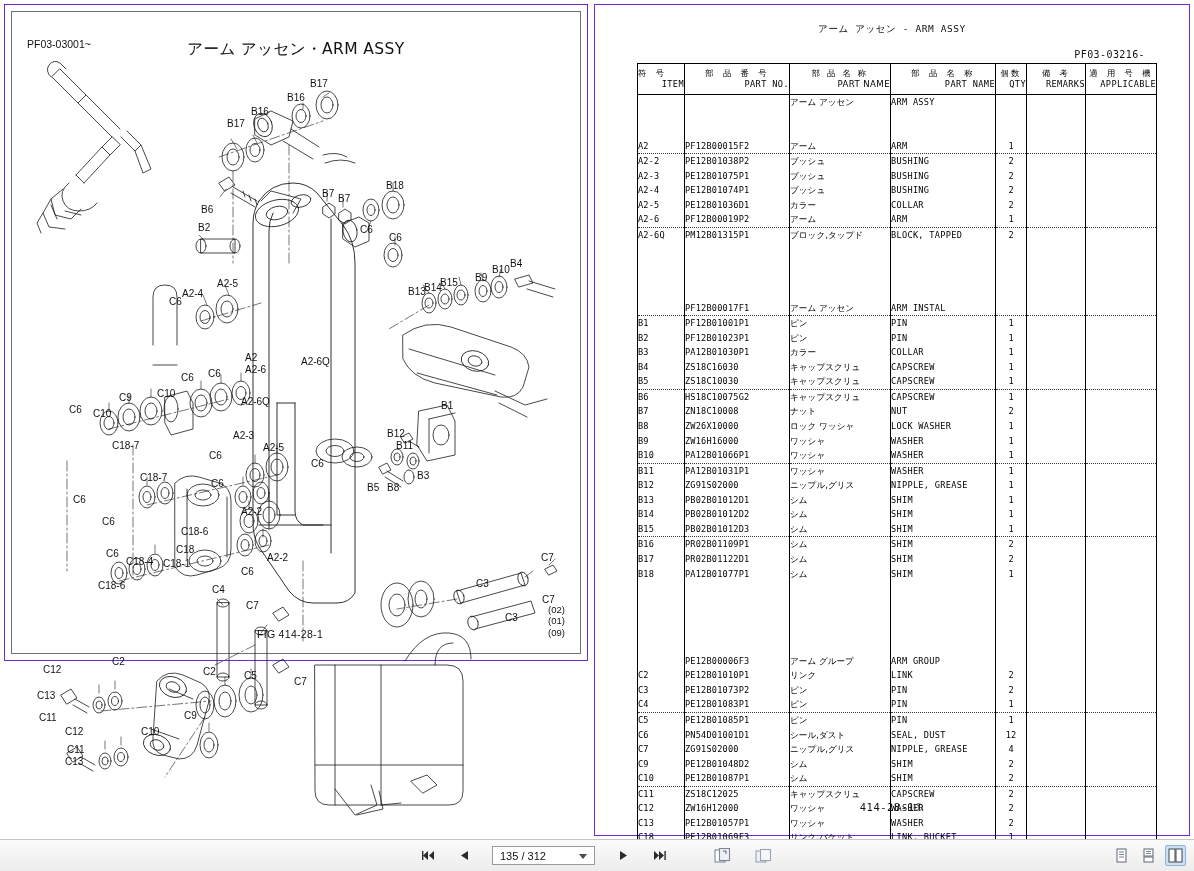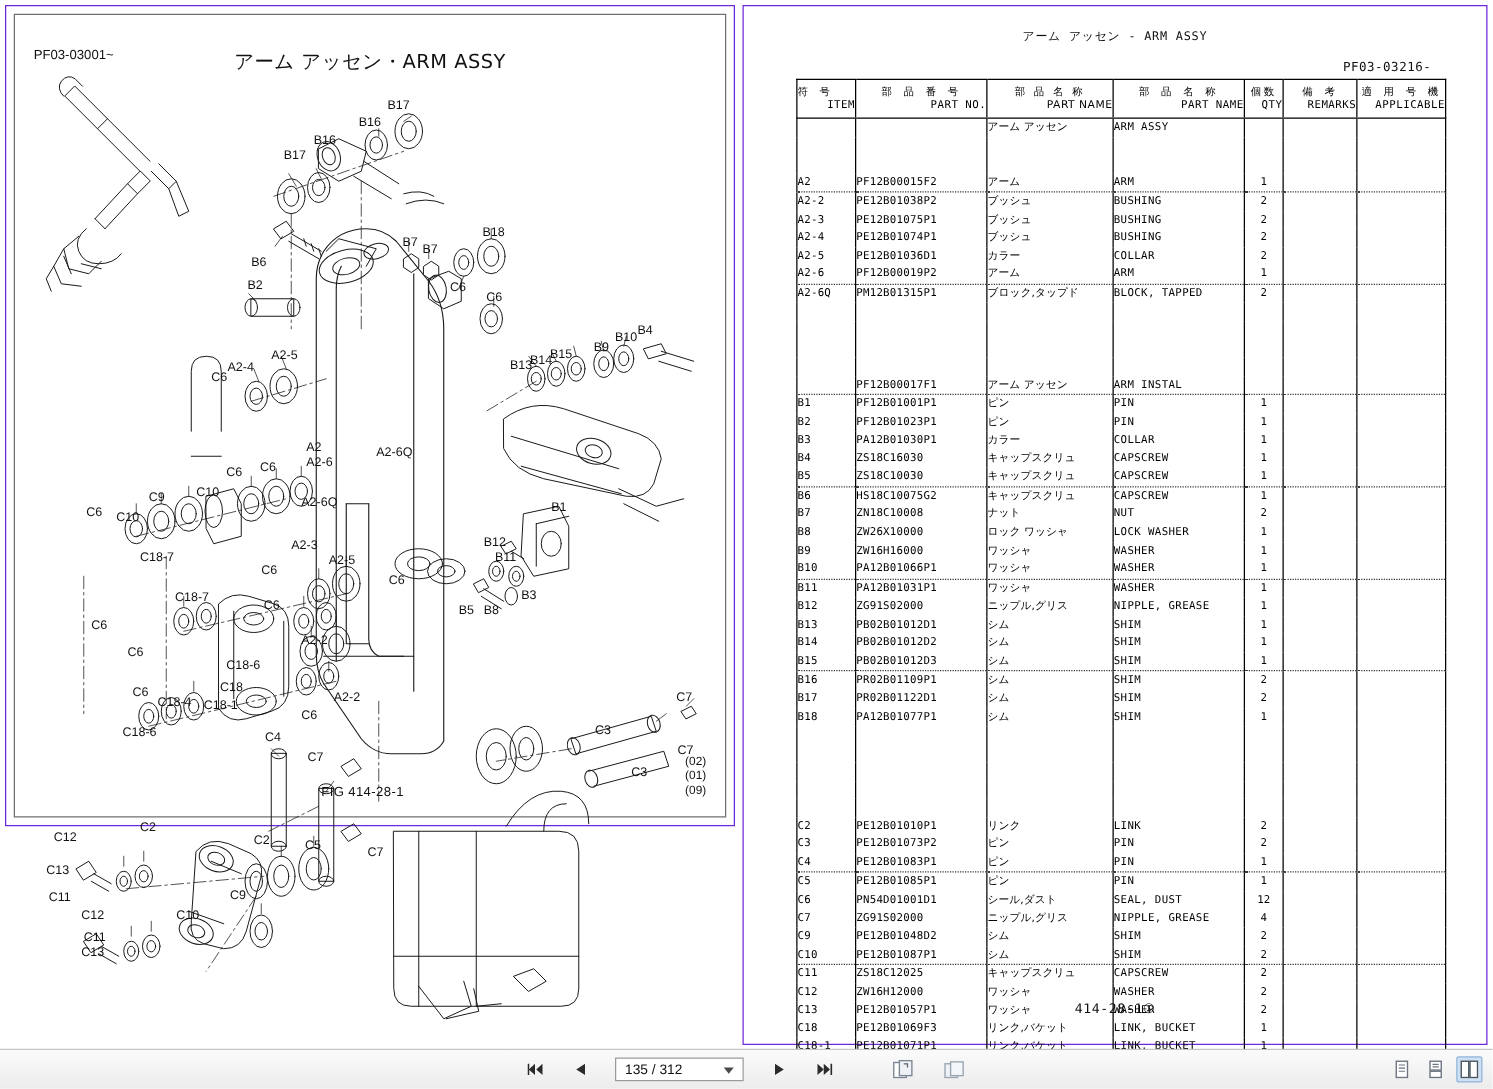--- a/index.html
+++ b/index.html
@@ -904,20 +904,29 @@
             <tr class="blank">
               <td class="c-item"></td>
               <td class="c-pno"></td>
               <td class="c-jp"></td>
               <td class="c-en"></td>
               <td class="c-qty"></td>
               <td class="c-rem"></td>
               <td class="c-app"></td>
             </tr>
             <tr>
+              <td class="c-item"></td>
+              <td class="c-pno">PE12B00006F3</td>
+              <td class="c-jp">アーム グループ</td>
+              <td class="c-en">ARM GROUP</td>
+              <td class="c-qty"></td>
+              <td class="c-rem"></td>
+              <td class="c-app"></td>
+            </tr>
+            <tr>
               <td class="c-item">C2</td>
               <td class="c-pno">PE12B01010P1</td>
               <td class="c-jp">リンク</td>
               <td class="c-en">LINK</td>
               <td class="c-qty">2</td>
               <td class="c-rem"></td>
               <td class="c-app"></td>
             </tr>
             <tr>
               <td class="c-item">C3</td>

